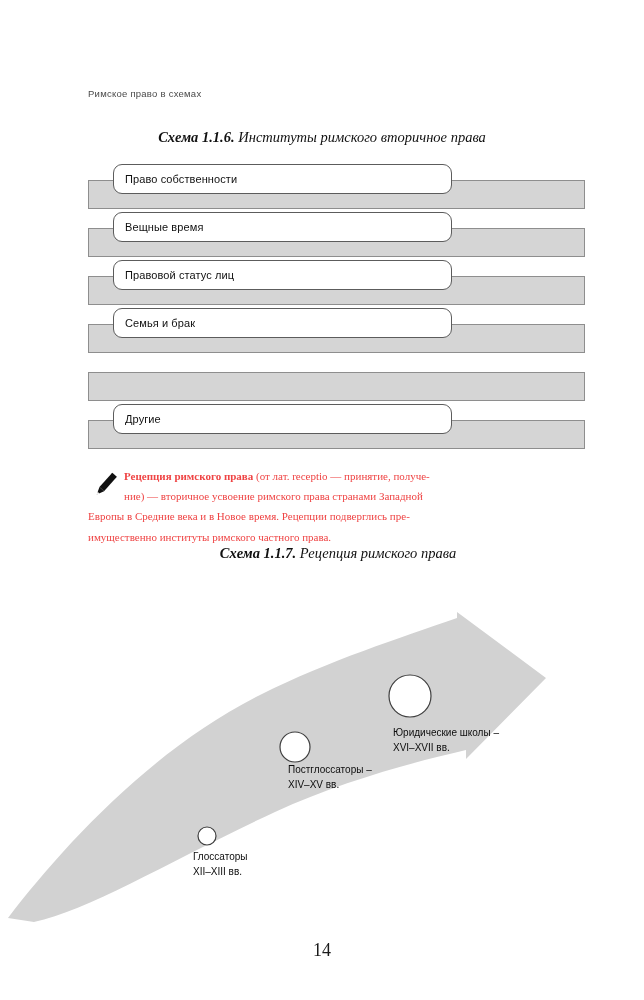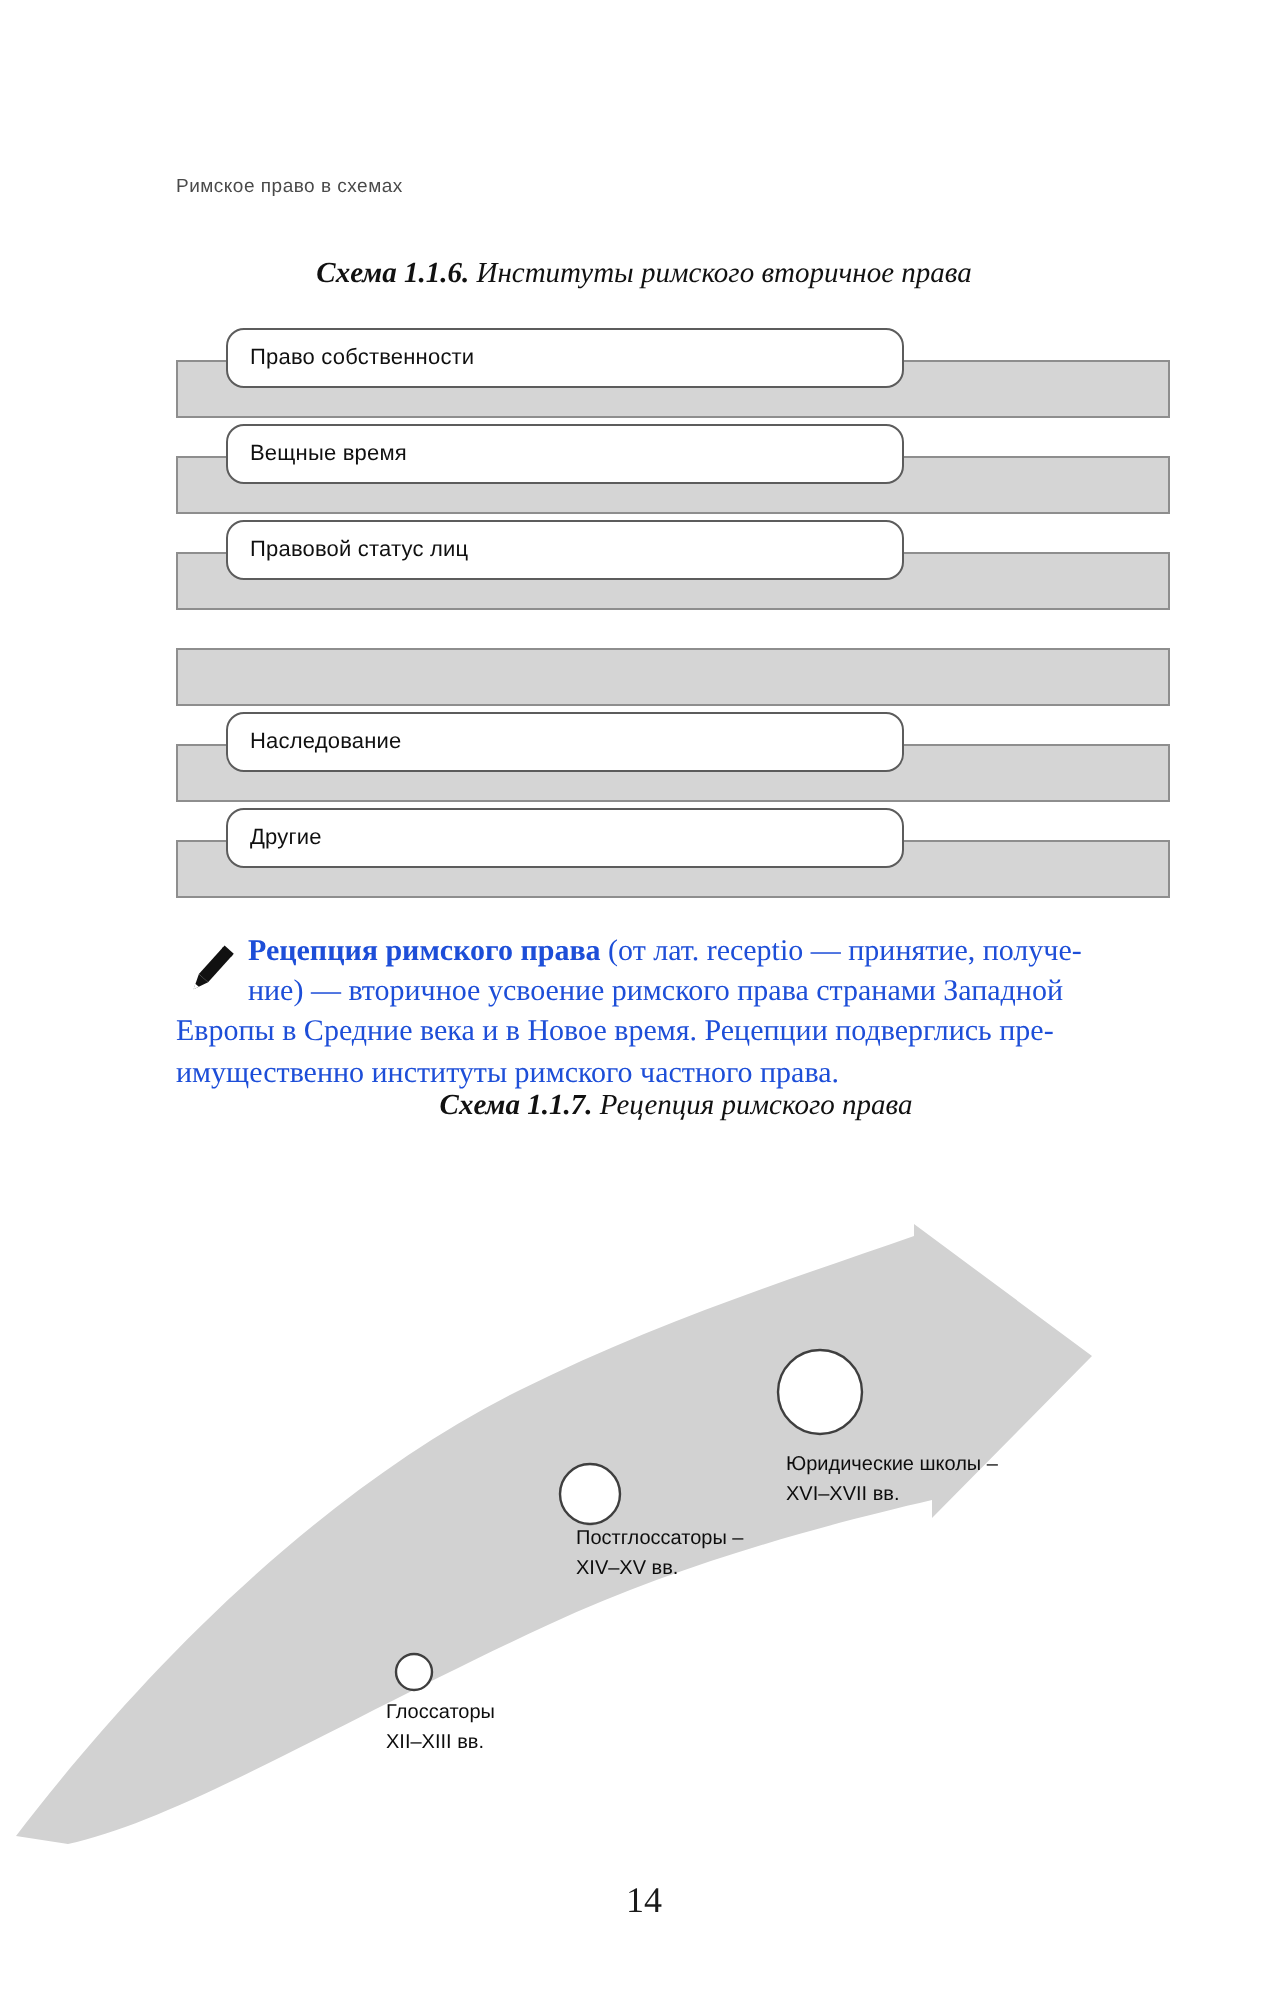--- a/index.html
+++ b/index.html
@@ -103,23 +103,23 @@
     white-space: nowrap;
   }
 
   
   .note {
     position: absolute;
     left: 88px;
     top: 441px;
     width: 468px;
     font-family: "Liberation Serif", serif;
-    font-size: 15px;
+    font-size: 11px;
     line-height: 20.2px;
-    color: #1d4ed8;
+    color: #ef4444;
     text-align: justify;
   }
   .note .term {
     font-weight: bold;
   }
   .pencil-icon {
     position: absolute;
     left: 0px;
     top: 2px;
     width: 34px;
@@ -200,27 +200,27 @@
 
     <div class="bar-row" style="top:235px">
       <div class="bar-shadow"></div>
       <div class="bar-box">
         <span class="bar-label">Правовой статус лиц</span>
       </div>
     </div>
 
     <div class="bar-row" style="top:283px">
       <div class="bar-shadow"></div>
+      <div class="bar-box">
+        <span class="bar-label">Семья и брак</span>
+      </div>
     </div>
 
     <div class="bar-row" style="top:331px">
       <div class="bar-shadow"></div>
-      <div class="bar-box">
-        <span class="bar-label">Наследование</span>
-      </div>
     </div>
 
     <div class="bar-row" style="top:379px">
       <div class="bar-shadow"></div>
       <div class="bar-box">
         <span class="bar-label">Другие</span>
       </div>
     </div>
 
   </div>

